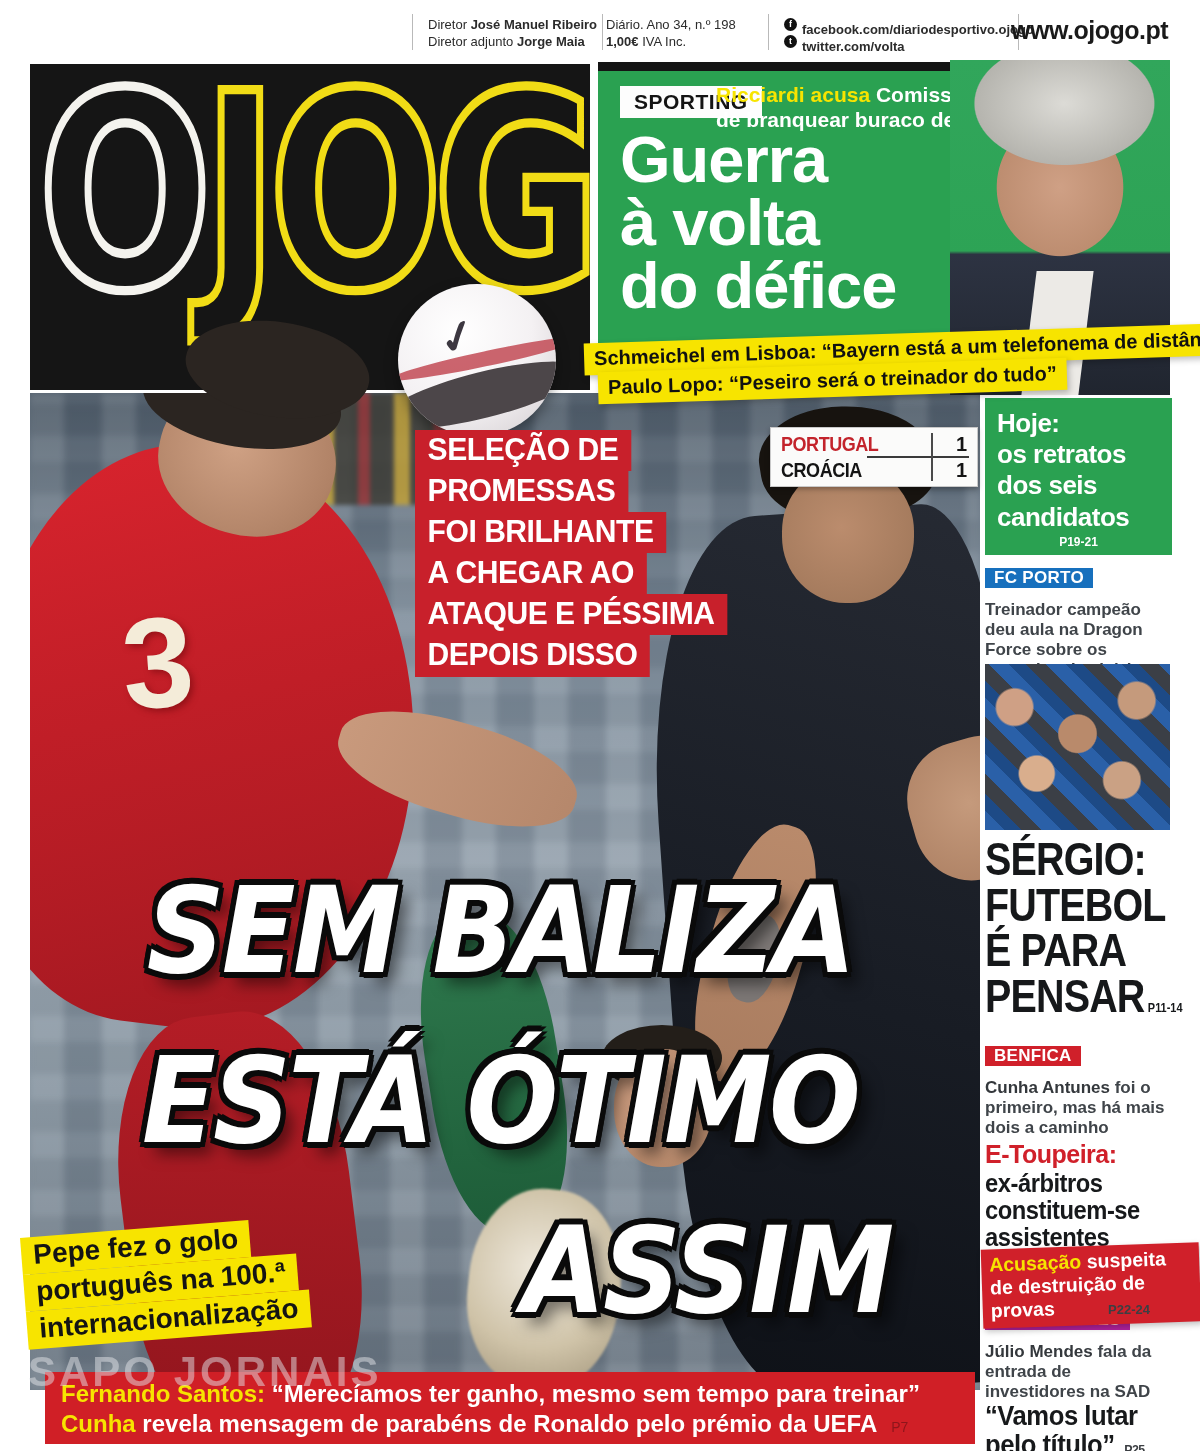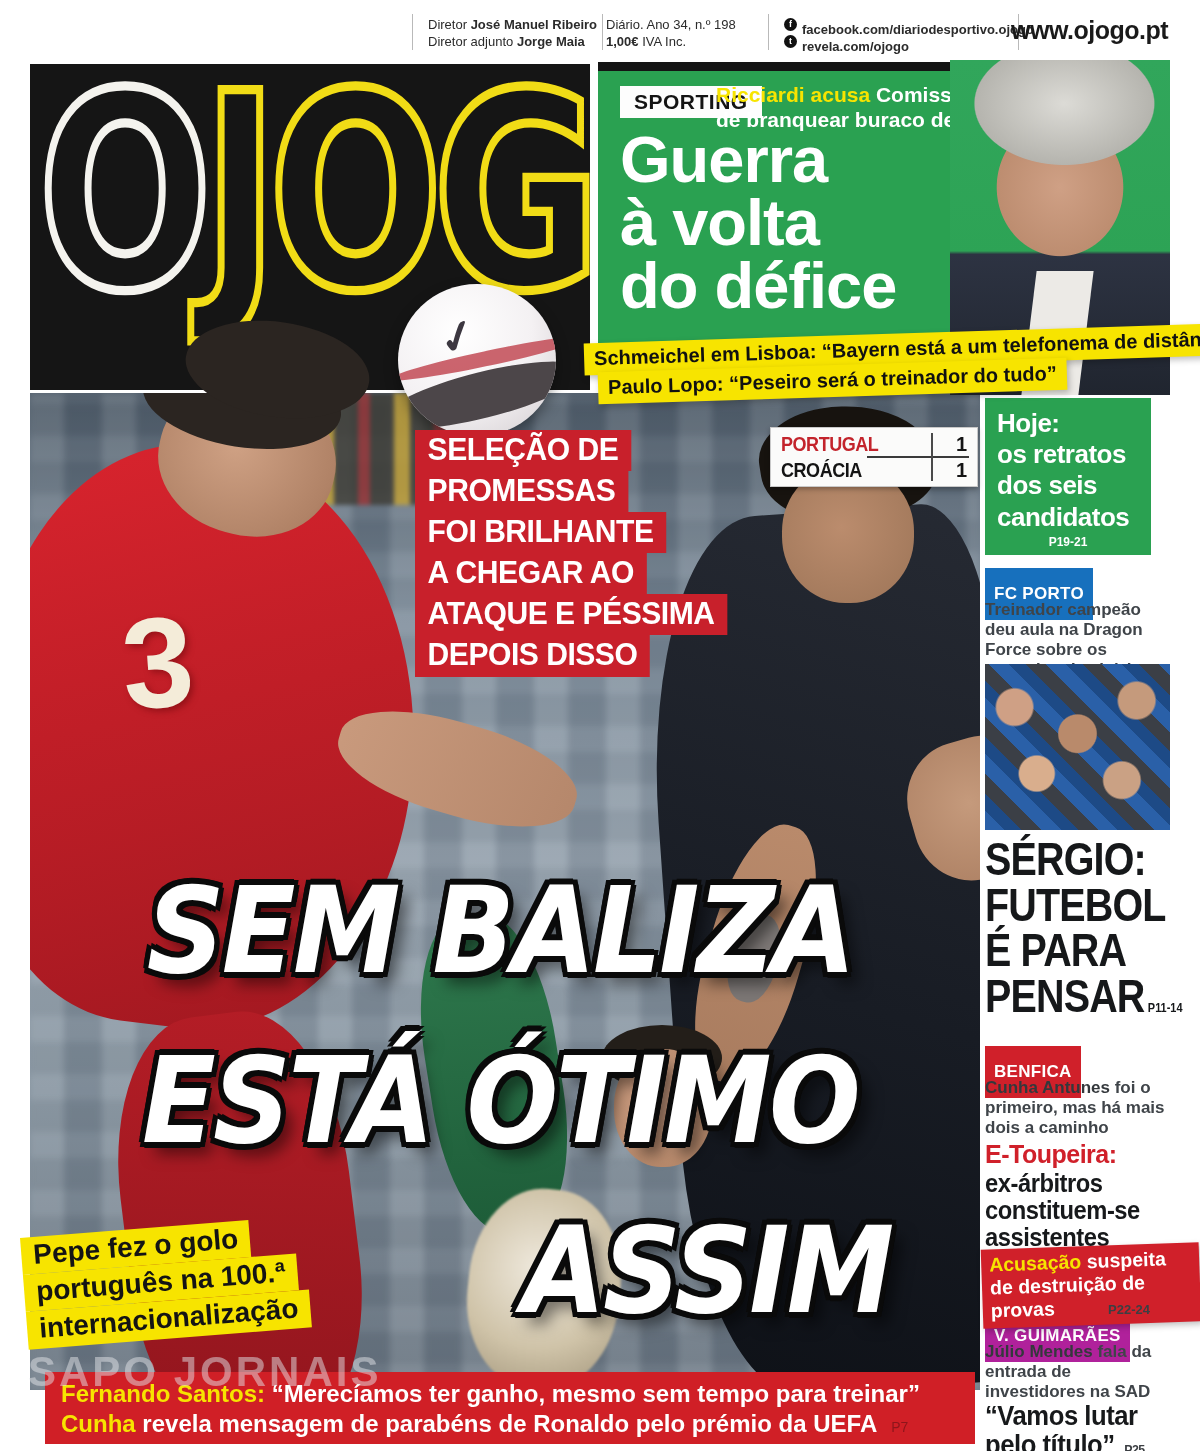--- a/index.html
+++ b/index.html
@@ -139,25 +139,25 @@
                 box-sizing:border-box;font-size:24px;font-weight:800;line-height:30px;white-space:nowrap;}
   .bottom-strip .yl{color:#f7e400;font-weight:900;}
   .bottom-strip .wh{color:#fff;}
   .bottom-strip .pg{color:#8e151b;font-size:14px;font-weight:400;margin-left:14px;}
 
   .watermark{left:28px;top:1348px;z-index:10;font-size:42px;font-weight:900;letter-spacing:3px;
              color:rgba(225,228,232,.5);}
 
   
   .rc{left:985px;top:398px;width:185px;}
-  .rc-hoje{position:absolute;left:0;top:0;width:166px;height:157px;background:#2aa151;color:#fff;
+  .rc-hoje{position:absolute;left:0;top:0;width:187px;height:157px;background:#2aa151;color:#fff;
            padding:10px 12px;box-sizing:border-box;}
   .rc-hoje .ln{font-size:26px;font-weight:800;line-height:1.2;letter-spacing:-.5px;}
   .rc-hoje .pg{text-align:center;font-size:12px;font-weight:800;margin-top:2px;}
-  .rc-tag{position:absolute;display:table;color:#fff;font-weight:900;font-size:17px;padding:16px 9px;letter-spacing:.3px;}
+  .rc-tag{position:absolute;display:table;color:#fff;font-weight:900;font-size:17px;padding:0 9px;letter-spacing:.3px;}
   .tag-porto{top:170px;background:#1770bd;}
   .rc-text{position:absolute;font-size:17px;line-height:20px;color:#3f4449;font-weight:600;}
   .txt-porto{top:202px;}
   .rc-photo{position:absolute;top:266px;width:185px;height:166px;overflow:hidden;
      background:
        radial-gradient(circle at 50% 42%,#b98a6b 0 14%,rgba(0,0,0,0) 15%),
        radial-gradient(circle at 16% 26%,#cfa085 0 9%,rgba(0,0,0,0) 10%),
        radial-gradient(circle at 82% 22%,#c59a7c 0 9%,rgba(0,0,0,0) 10%),
        radial-gradient(circle at 28% 66%,#d9ae8d 0 10%,rgba(0,0,0,0) 11%),
        radial-gradient(circle at 74% 70%,#caa184 0 10%,rgba(0,0,0,0) 11%),
@@ -205,21 +205,21 @@
     <div><span class="b">1,00€</span><span> IVA Inc.</span></div>
   </div>
 
   <div class="abs hdr-small" style="left:784px;top:16px">
     <div class="soc-row">
         <span class="soc-ic">f</span>
       <span class="b">facebook.com/diariodesportivo.ojogo</span>
       </div>
     <div class="soc-row">
         <span class="soc-ic">t</span>
-      <span class="b">revela.com/ojogo</span>
+      <span class="b">twitter.com/volta</span>
       </div>
   </div>
 
   <div class="abs hdr-site">www.ojogo.pt</div>
 
   <div class="abs logo-box">
     <div class="logo-text"><span class="logo-o">O</span><span class="logo-jogo">JOGO</span></div>
   </div>
   <div class="abs pepe-hair-top"></div>
 

